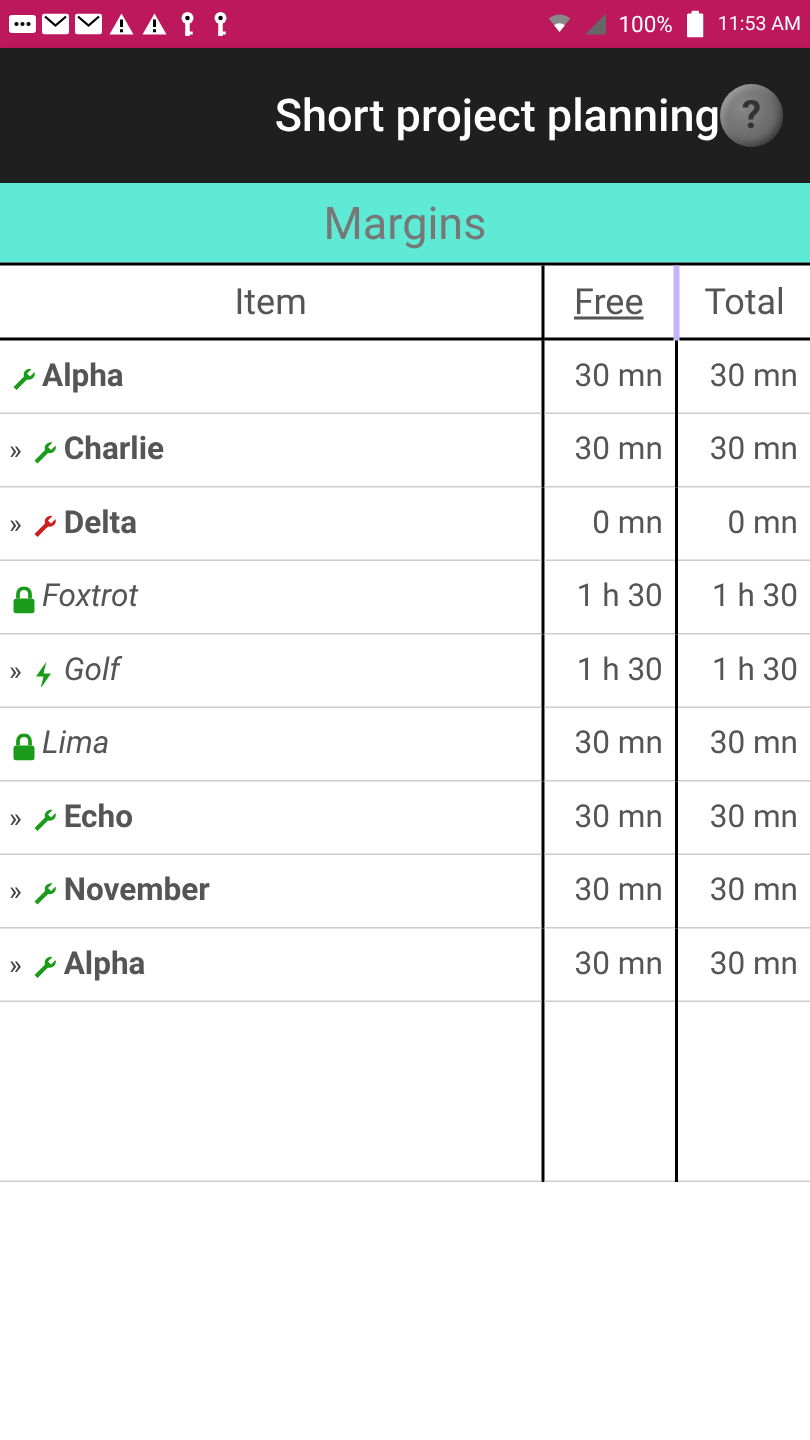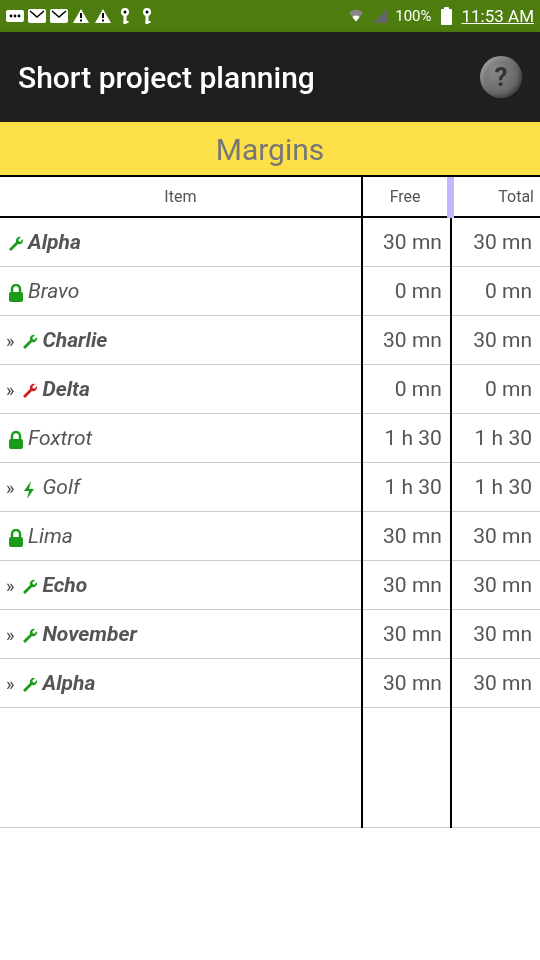--- a/index.html
+++ b/index.html
@@ -5,21 +5,21 @@
     * { margin: 0; padding: 0; box-sizing: border-box; }
     body {
       width: 540px;
       height: 960px;
       font-family: Roboto, Arial, sans-serif;
       background: #fff;
       overflow: hidden;
     }
     .status-bar {
       height: 28px;
-      background: #4d7c0f;
+      background: #be185d;
       color: #fff;
       display: flex;
       align-items: center;
       padding: 16px 6px;
       font-size: 15px;
       gap: 28px;
     }
     .status-left { display: flex; gap: 4px; align-items: center; }
     .status-right { margin-left: auto; display: flex; gap: 6px; align-items: center; }
     .status-icon { width: 18px; height: 18px; display: inline-flex; align-items: center; justify-content: center; }
@@ -29,59 +29,60 @@
       display: flex;
       align-items: center;
       padding: 0 18px;
       box-shadow: 0 2px 4px rgba(0,0,0,0.3);
     }
     .app-title {
       color: #fff;
       font-size: 30px;
       font-weight: 500;
       flex: 1;
+      text-align: right;
     }
     .help-btn {
       width: 42px;
       height: 42px;
       border-radius: 50%;
       background: radial-gradient(circle at 35% 35%, #888, #555);
       display: flex;
       align-items: center;
       justify-content: center;
       color: #333;
       font-size: 26px;
       font-weight: bold;
       box-shadow: inset -2px -2px 4px rgba(0,0,0,0.4), inset 2px 2px 4px rgba(255,255,255,0.3);
     }
     .section-title {
       text-align: center;
       font-size: 30px;
       color: #777;
       padding: 10px 0 8px;
-      background: #fde047;
+      background: #5eead4;
     }
     .table-wrap {
       border-top: 2px solid #000;
     }
     table {
       width: 100%;
       border-collapse: collapse;
       table-layout: fixed;
     }
     th {
       font-weight: 400;
       color: #555;
-      font-size: 16px;
+      font-size: 24px;
       padding: 10px 6px;
       border-bottom: 2px solid #000;
     }
     th.col-item { width: 67%; border-right: 2px solid #000; }
-    th.col-free { width: 16.5%; border-right: 7px solid #c4b5fd; }
-    th.col-total { width: 16.5%; text-align: right; }
+    th.col-free { width: 16.5%; border-right: 4px solid #c4b5fd; text-decoration: underline; }
+    th.col-total { width: 16.5%; }
     tbody tr {
       border-bottom: 1px solid #ccc;
     }
     td {
       padding: 12px 8px;
       font-size: 21px;
       color: #555;
       white-space: nowrap;
     }
     td.item-cell {
@@ -109,21 +110,20 @@
     .row-icon {
       width: 20px;
       height: 20px;
       display: inline-flex;
       align-items: center;
       justify-content: center;
     }
     .item-name {
       font-weight: bold;
       color: #555;
-      font-style: italic;
     }
     .item-name.italic {
       font-style: italic;
       font-weight: normal;
     }
     .empty-area {
       border-top: none;
     }
     .empty-area td {
       padding: 0;
@@ -204,21 +204,21 @@
           <path d="M1 15 L15 15 L15 1 Z" fill="#666"></path>
         </svg>
     </span>
     <span>100%</span>
     <span class="status-icon">
       <svg width="11" height="18" viewBox="0 0 11 18">
           <rect x="0" y="2" width="11" height="16" rx="1" fill="#fff"></rect>
           <rect x="3" y="0" width="5" height="3" rx="1" fill="#fff"></rect>
         </svg>
     </span>
-    <span style="font-size:17px;text-decoration:underline;">11:53 AM</span>
+    <span style="font-size:13px;">11:53 AM</span>
   </div>
 </div>
 
 <div class="app-bar">
   <div class="app-title">Short project planning</div>
   <div class="help-btn">
     <span>?</span>
   </div>
 </div>
 
@@ -240,34 +240,20 @@
               <span class="row-icon">
                 <svg width="18" height="18" viewBox="0 0 18 18">
                   <use href="#wrench-green"></use>
                 </svg>
               </span>
               <span class="item-name">Alpha</span>
             </div>
           </td>
           <td class="free-cell">30 mn</td>
           <td class="total-cell">30 mn</td>
-        </tr>
-        <tr>
-          <td class="item-cell">
-            <div class="item-inner">
-              <span class="row-icon">
-                <svg width="18" height="18" viewBox="0 0 18 18">
-                  <use href="#lock-green"></use>
-                </svg>
-              </span>
-              <span class="item-name italic">Bravo</span>
-            </div>
-          </td>
-          <td class="free-cell">0 mn</td>
-          <td class="total-cell">0 mn</td>
         </tr>
         <tr>
           <td class="item-cell">
             <div class="item-inner">
               <span class="chev">»</span>
               <span class="row-icon">
                 <svg width="18" height="18" viewBox="0 0 18 18">
                   <use href="#wrench-green"></use>
                 </svg>
               </span>

